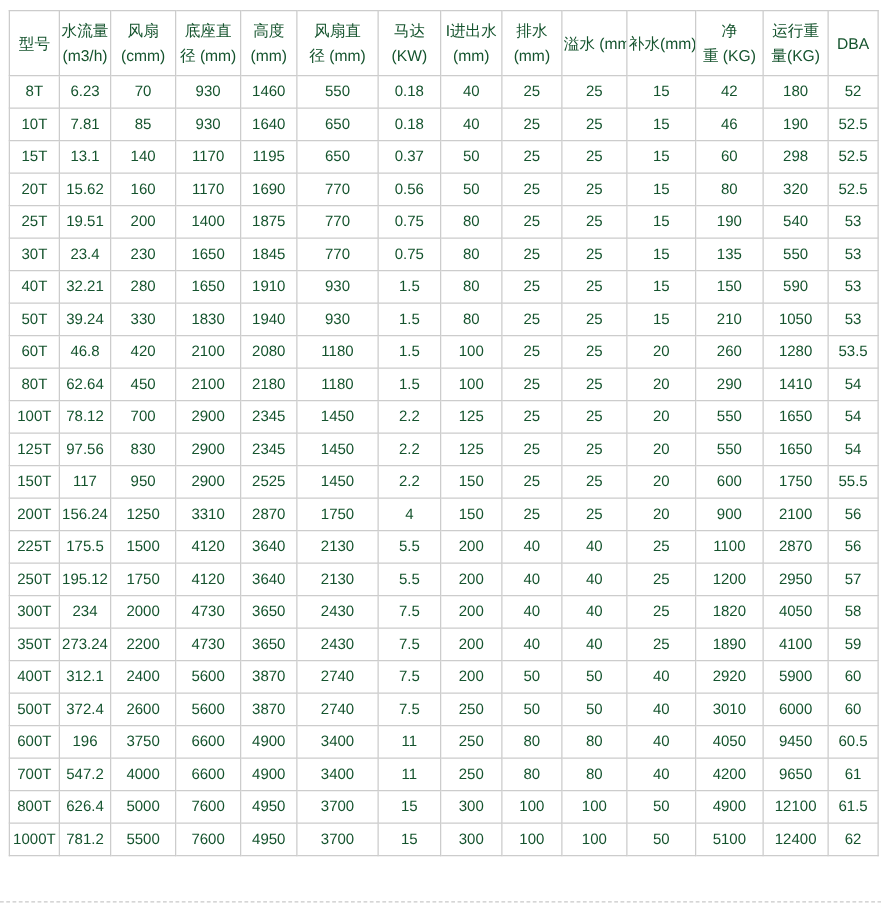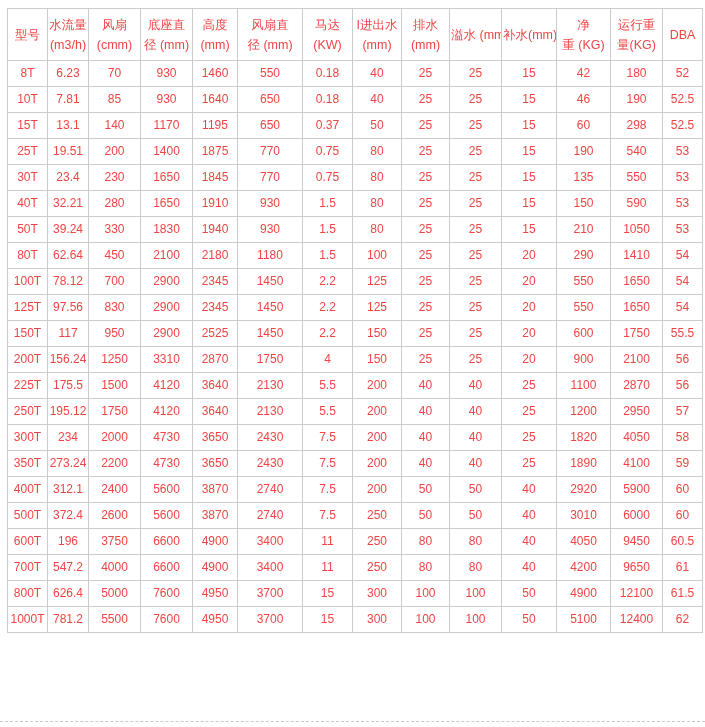--- a/index.html
+++ b/index.html
@@ -12,21 +12,21 @@
     width: 705px;
     height: 727px;
     position: relative;
     overflow: hidden;
   }
   table.spec {
     border-collapse: collapse;
     table-layout: fixed;
     margin: 8px 0 0 7px;
     width: 695px;
-    color: #ef4444;
+    color: #14532d;
     font-size: 12px;
   }
   table.spec th, table.spec td {
     border: 1px solid #cccccc;
     text-align: center;
     vertical-align: middle;
     padding: 0 1px;
     overflow: hidden;
     white-space: nowrap;
   }
@@ -145,20 +145,36 @@
           <td>0.37</td>
           <td>50</td>
           <td>25</td>
           <td>25</td>
           <td>15</td>
           <td>60</td>
           <td>298</td>
           <td>52.5</td>
         </tr>
         <tr>
+          <td>20T</td>
+          <td>15.62</td>
+          <td>160</td>
+          <td>1170</td>
+          <td>1690</td>
+          <td>770</td>
+          <td>0.56</td>
+          <td>50</td>
+          <td>25</td>
+          <td>25</td>
+          <td>15</td>
+          <td>80</td>
+          <td>320</td>
+          <td>52.5</td>
+        </tr>
+        <tr>
           <td>25T</td>
           <td>19.51</td>
           <td>200</td>
           <td>1400</td>
           <td>1875</td>
           <td>770</td>
           <td>0.75</td>
           <td>80</td>
           <td>25</td>
           <td>25</td>
@@ -207,20 +223,36 @@
           <td>1940</td>
           <td>930</td>
           <td>1.5</td>
           <td>80</td>
           <td>25</td>
           <td>25</td>
           <td>15</td>
           <td>210</td>
           <td>1050</td>
           <td>53</td>
+        </tr>
+        <tr>
+          <td>60T</td>
+          <td>46.8</td>
+          <td>420</td>
+          <td>2100</td>
+          <td>2080</td>
+          <td>1180</td>
+          <td>1.5</td>
+          <td>100</td>
+          <td>25</td>
+          <td>25</td>
+          <td>20</td>
+          <td>260</td>
+          <td>1280</td>
+          <td>53.5</td>
         </tr>
         <tr>
           <td>80T</td>
           <td>62.64</td>
           <td>450</td>
           <td>2100</td>
           <td>2180</td>
           <td>1180</td>
           <td>1.5</td>
           <td>100</td>

